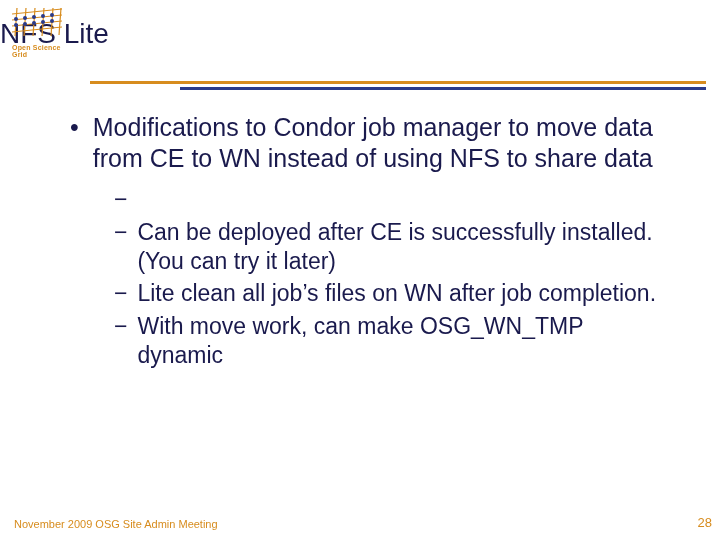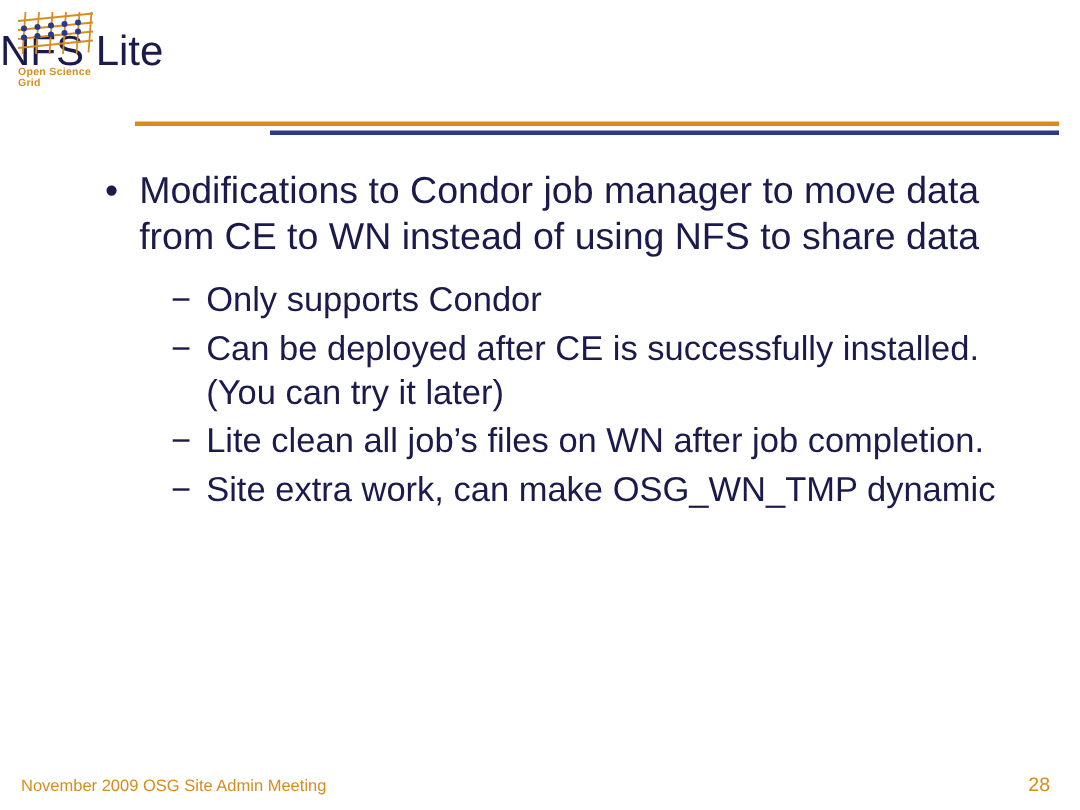--- a/index.html
+++ b/index.html
@@ -86,21 +86,21 @@
   .footer-left {
     position: absolute;
     bottom: 10px;
     left: 14px;
     font-size: 11px;
     color: #d78c1e;
   }
   .footer-right {
     position: absolute;
     bottom: 10px;
-    right: 20px;
+    right: 8px;
     font-size: 13px;
     color: #d78c1e;
   }
 </style>
 </head>
 <body>
 
 <div class="header">
   <div class="logo">
     <svg class="logo-grid" viewBox="0 0 50 30">
@@ -137,31 +137,30 @@
 </div>
 
 <div class="content">
   <div class="bullet-main">
     <span class="bullet-dot">•</span>
     <span>Modifications to Condor job manager to move data from CE to WN instead of using NFS to share data</span>
   </div>
   <div class="sub-list">
     <div class="sub-item">
       <span class="sub-dash">−</span>
-      <span>Only supports Condor</span>
     </div>
     <div class="sub-item">
       <span class="sub-dash">−</span>
       <span>Can be deployed after CE is successfully installed. (You can try it later)</span>
     </div>
     <div class="sub-item">
       <span class="sub-dash">−</span>
       <span>Lite clean all job’s files on WN after job completion.</span>
     </div>
     <div class="sub-item">
       <span class="sub-dash">−</span>
-      <span>Site extra work, can make OSG_WN_TMP dynamic</span>
+      <span>With move work, can make OSG_WN_TMP dynamic</span>
     </div>
   </div>
 </div>
 
 <div class="footer-left">November 2009 OSG Site Admin Meeting</div>
 <div class="footer-right">28</div>
 
 </body></html>

